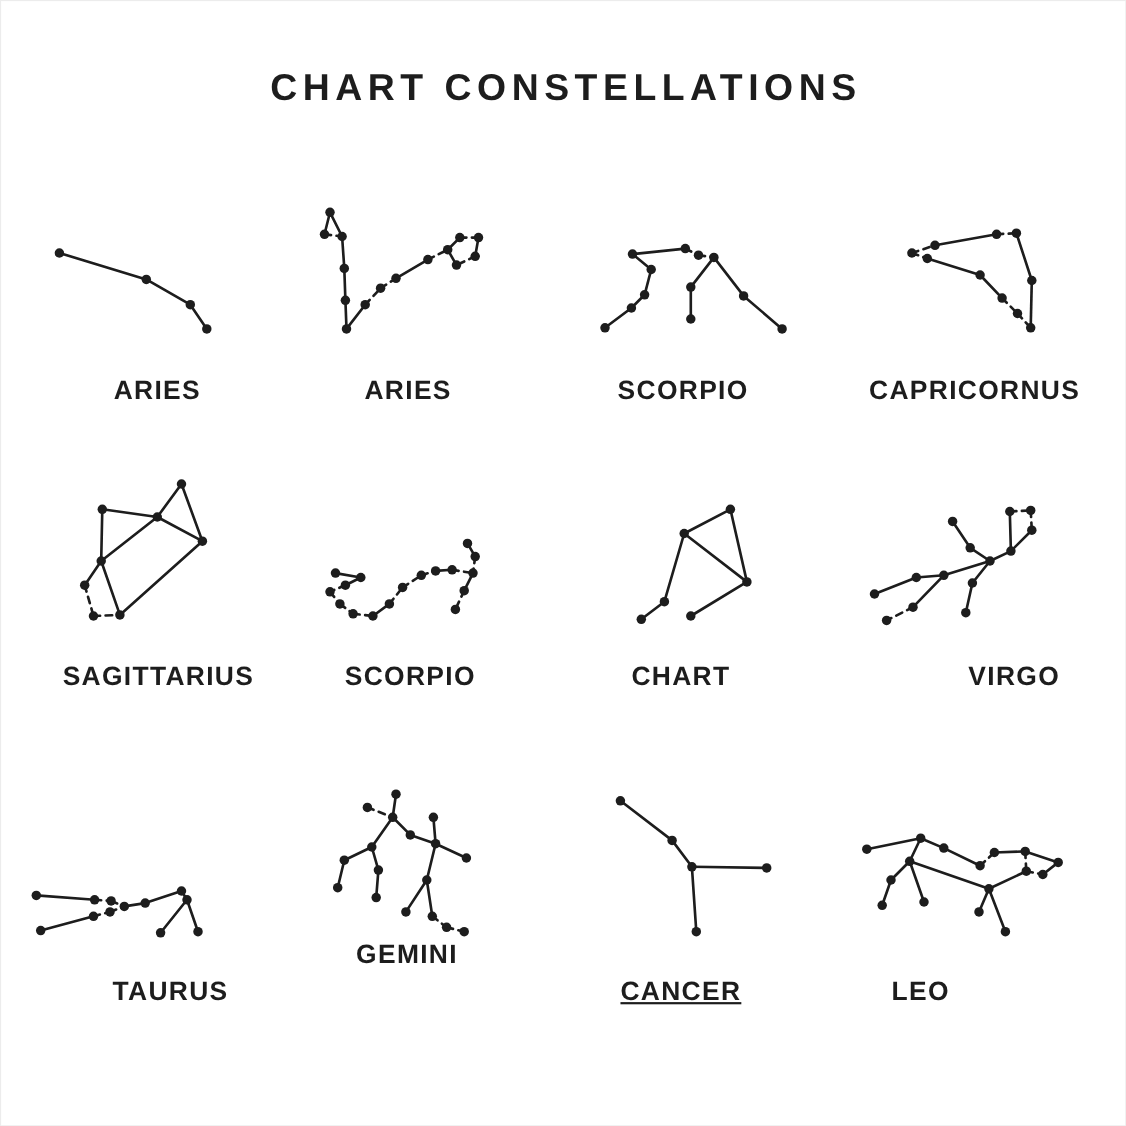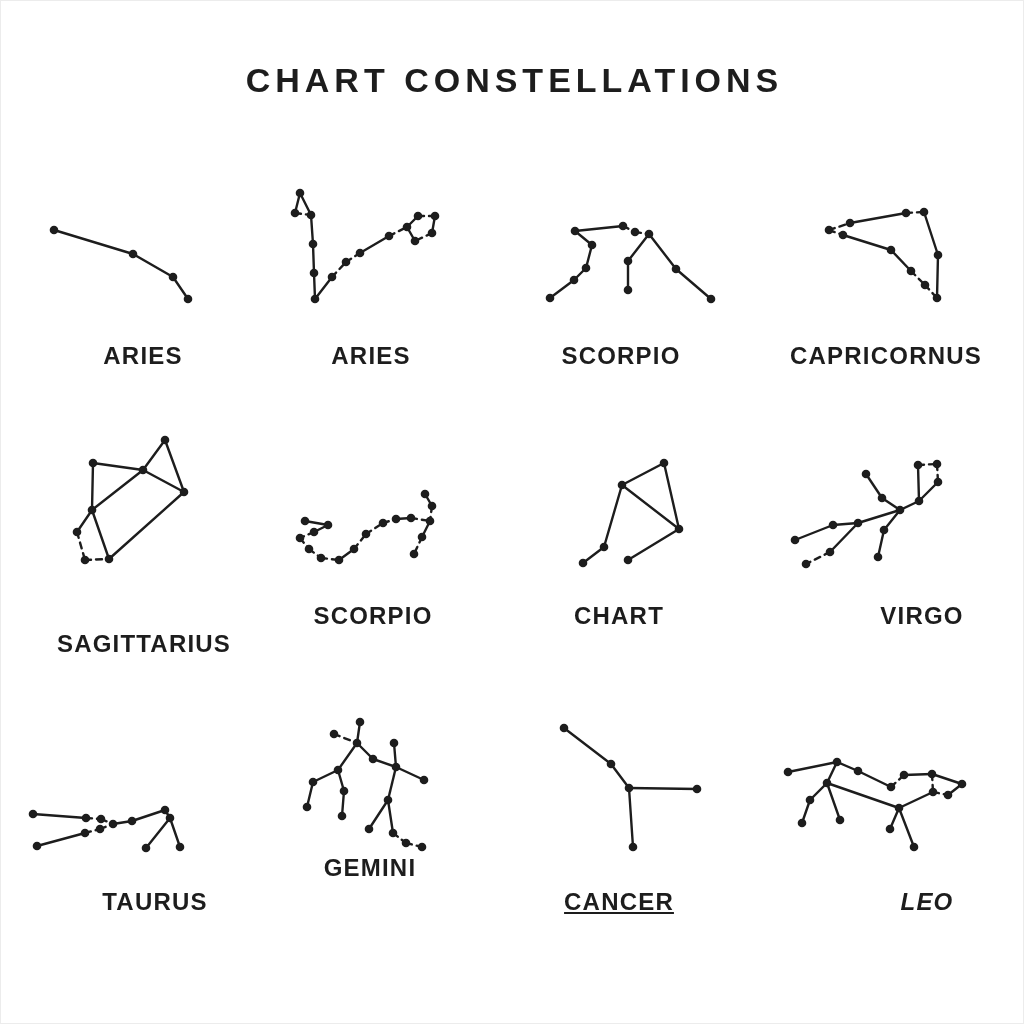--- a/index.html
+++ b/index.html
@@ -351,22 +351,22 @@
         <circle cx="898" cy="807" r="4.3" class="star"></circle>
         <circle cx="889" cy="828" r="4.3" class="star"></circle>
         <circle cx="913" cy="846" r="4.3" class="star"></circle>
       </g>
     </svg>
   <div id="labels">
       <div class="label" style="left: 142px; top: 355px;">ARIES</div>
       <div class="label" style="left: 370px; top: 355px;">ARIES</div>
       <div class="label" style="left: 620px; top: 355px;">SCORPIO</div>
       <div class="label" style="left: 885px; top: 355px;">CAPRICORNUS</div>
-      <div class="label" style="left: 143px; top: 615px; margin-top: 28px;">SAGITTARIUS</div>
+      <div class="label" style="left: 143px; top: 615px;">SAGITTARIUS</div>
       <div class="label" style="left: 372px; top: 615px;">SCORPIO</div>
       <div class="label" style="left: 618px; top: 615px;">CHART</div>
       <div class="label" style="left: 885px; top: 615px; margin-left: 36px;">VIRGO</div>
       <div class="label" style="left: 142px; top: 901px; margin-left: 12px;">TAURUS</div>
       <div class="label" style="left: 369px; top: 867px;">GEMINI</div>
       <div class="label" style="left: 618px; top: 901px; text-decoration: underline;">CANCER</div>
-      <div class="label" style="left: 926px; top: 901px; font-style: italic;">LEO</div>
+      <div class="label" style="left: 836px; top: 901px;">LEO</div>
     </div>
 </div>
 
 </body></html>

